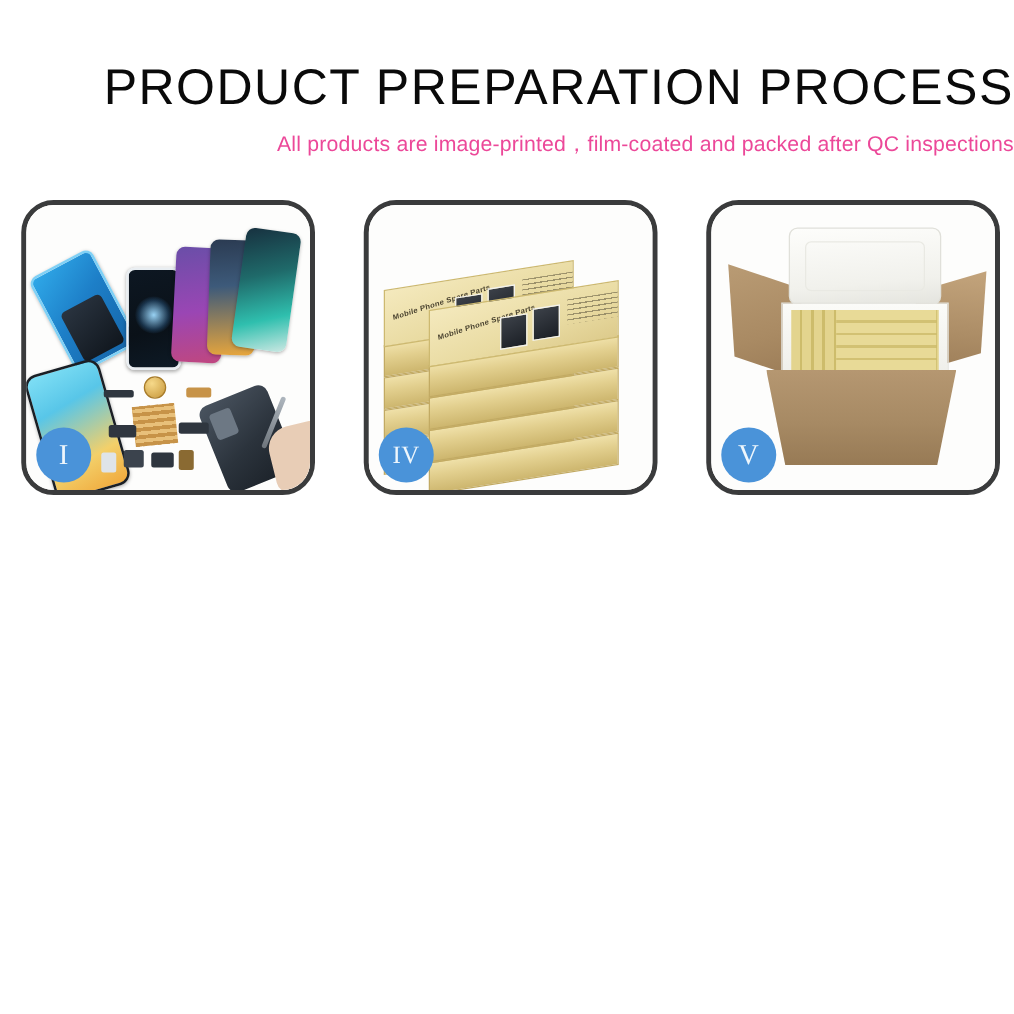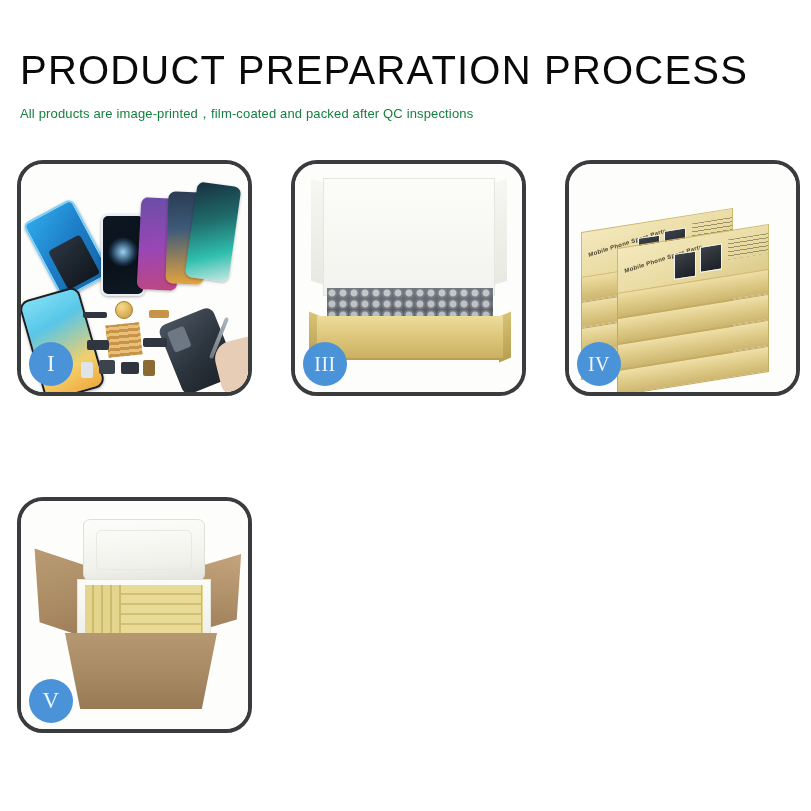--- a/index.html
+++ b/index.html
@@ -5,36 +5,36 @@
   * { box-sizing: border-box; margin: 0; padding: 0; }
   html, body {
     width: 811px; height: 811px;
     background: #ffffff;
     font-family: "Liberation Sans", sans-serif;
     overflow: hidden;
   }
   .page { position: relative; width: 811px; height: 811px; background: #ffffff; }
 
   
-  .header { position: absolute; left: 0; top: 0; width: 811px; text-align: left; padding-left: 20px; }
+  .header { position: absolute; left: 0; top: 0; width: 811px; text-align: right; padding-left: 20px; }
   .title {
     font-family: "Liberation Sans", sans-serif;
     font-size: 40px;
     font-weight: 400;
     letter-spacing: 1.2px;
     color: #0a0a0a;
     line-height: 1;
     margin-top: 50px;
     white-space: nowrap;
   }
   .subtitle {
     font-family: "Liberation Sans", sans-serif;
-    font-size: 13px;
+    font-size: 17px;
     font-weight: 400;
-    color: #15803d;
+    color: #ec4899;
     line-height: 1;
     margin-top: 17px;
     letter-spacing: 0.15px;
     white-space: nowrap;
   }
 
   
   .grid {
     position: absolute;
     left: 17px; top: 160px;
@@ -346,32 +346,20 @@
         <div class="bit b6"></div>
         <div class="bit b7"></div>
         <div class="bit b8"></div>
         <div class="tweez"></div>
         <div class="hand"></div>
       </div>
       <div class="badge">I</div>
     </div>
 
 
-    <div class="panel p3">
-      <div class="photo">
-        <div class="lid-l"></div>
-        <div class="lid-r"></div>
-        <div class="lid"></div>
-        <div class="tray-l"></div>
-        <div class="tray-r"></div>
-        <div class="bub"></div>
-        <div class="tray2"></div>
-      </div>
-      <div class="badge wide">III</div>
-    </div>
 
     <div class="panel p4">
       <div class="photo">
         <div class="stack">
           <div class="bx bxa" style="top:178px;"></div>
           <div class="bx bxa" style="top:152px;"></div>
           <div class="bx bxa" style="top:126px;"></div>
           <div class="bx bxa" style="top:100px;"></div>
           <div class="top bxa" style="top:56px;">
             <div class="lbl" style="left:6px; top:14px; transform:rotate(-9deg);">Mobile Phone Spare Parts</div>

